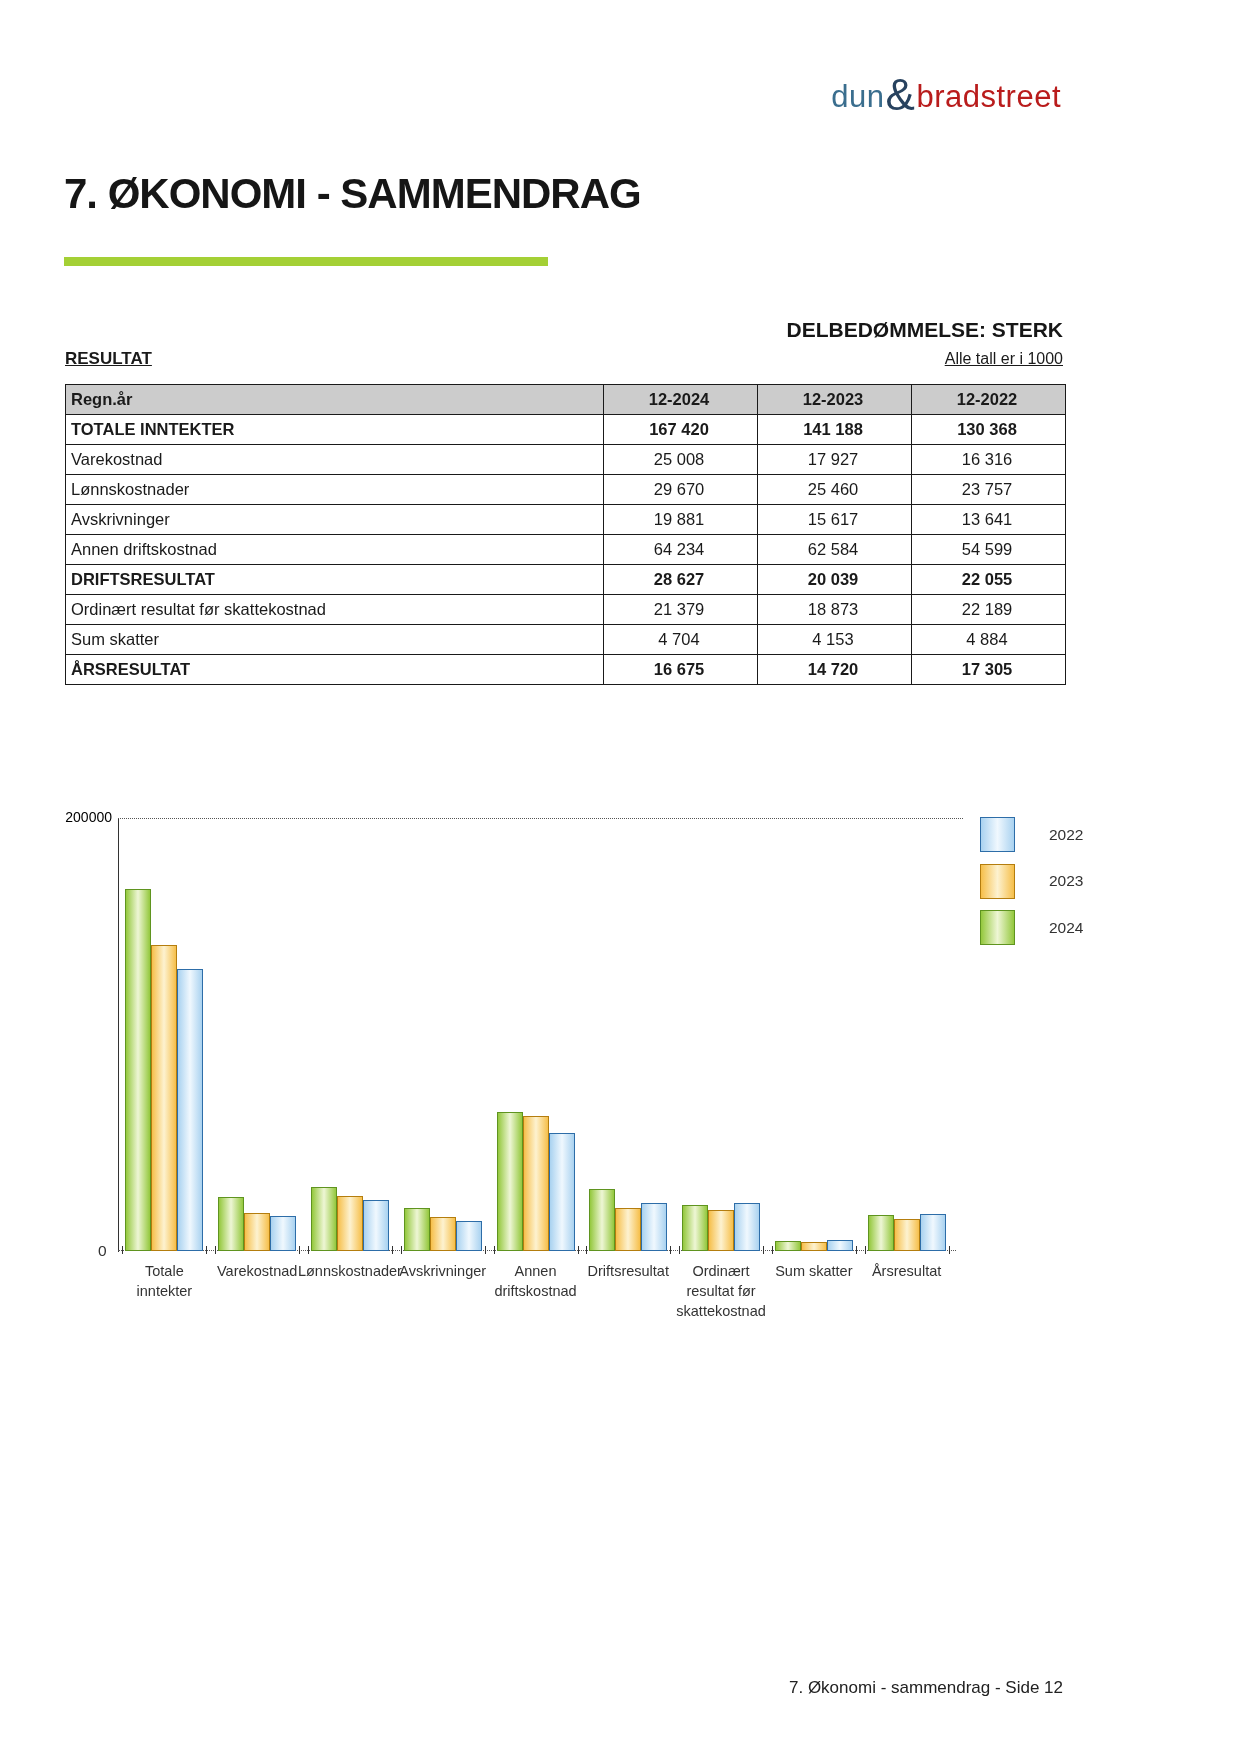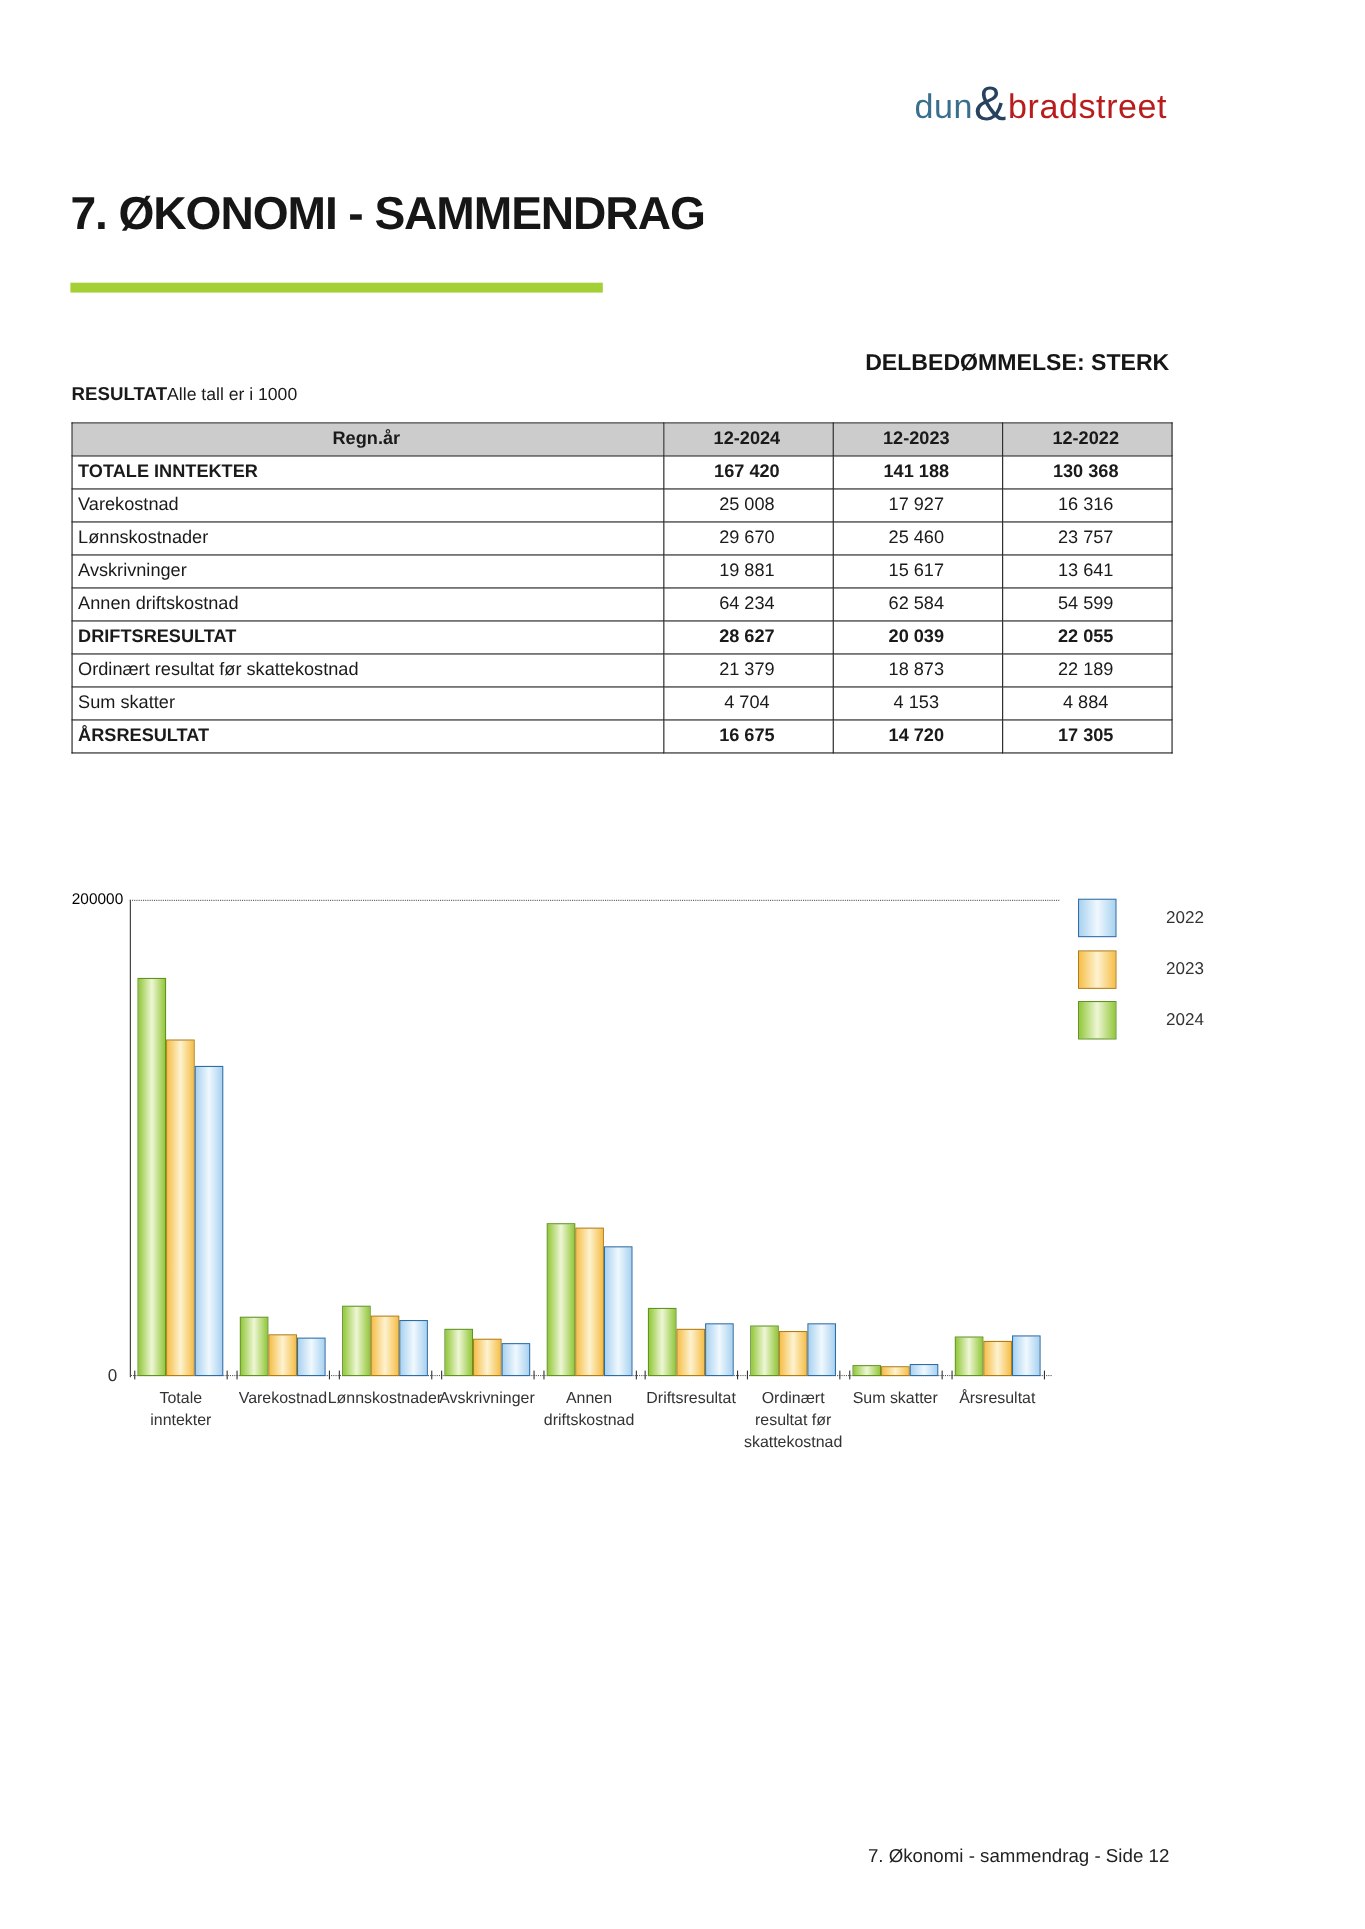--- a/index.html
+++ b/index.html
@@ -34,40 +34,40 @@
     width: 484px; height: 9px;
   }
 
   
   .delbed {
     position: absolute; right: 178px; top: 318px;
     font-size: 21px; font-weight: bold; color: #161616;
   }
   .table-caption-row {
     position: absolute; left: 65px; right: 178px; top: 349px;
-    display: flex; align-items: baseline;
+    display: flex; justify-content: space-between; align-items: baseline; text-decoration: underline;
   }
   .table-caption-row .left { font-size: 17px; font-weight: bold; }
   .table-caption-row .right { font-size: 16px; font-weight: 400; color: #1a1a1a; }
 
   
   .fin-table {
     position: absolute; left: 65px; top: 384px;
     border-collapse: collapse; table-layout: fixed;
     width: 1000px;
   }
   .fin-table th, .fin-table td {
     border: 1.5px solid #1a1a1a;
     font-size: 16.5px;
     height: 30px;
     padding: 2px 8px 2px 5px;
     white-space: nowrap;
     overflow: hidden;
   }
-  .fin-table th { background: #cccccc; text-align: center; font-weight: bold; }
+  .fin-table th { background: #cccccc; text-align: left; font-weight: bold; }
   .fin-table th.num, .fin-table td.num { text-align: center; }
   .fin-table tr.bold td { font-weight: bold; }
   .col-label { width: 538px; }
   .col-num { width: 154px; }
 
   
   .chart {
     position: absolute; left: 60px; top: 795px;
     width: 1020px; height: 580px;
   }
@@ -91,21 +91,21 @@
     position: absolute; left: 58px; top: 455px; width: 838px;
     border-top: 1.5px dotted #555;
   }
   .chart .bar { position: absolute; border-style: solid; border-width: 1px; z-index: 2; }
   .chart .tick { position: absolute; top: 451px; width: 0; height: 8px; border-left: 1.5px solid #333; z-index: 1; }
   .chart .xlabel {
     position: absolute; top: 466px; width: 130px;
     text-align: center; font-size: 14.5px; line-height: 20px; color: #333;
     white-space: pre-line;
   }
-  .legend-item { position: absolute; display: flex; align-items: center; gap: 11px; }
+  .legend-item { position: absolute; display: flex; align-items: center; }
   .legend-swatch { width: 35px; height: 35px; border: 1px solid; }
   .legend-label { font-size: 15.5px; color: #333; margin-left: 34px; }
 
   
   .footer {
     position: absolute; right: 178px; top: 1678px;
     font-size: 17px; color: #222;
   }
 </style>
 </head>

